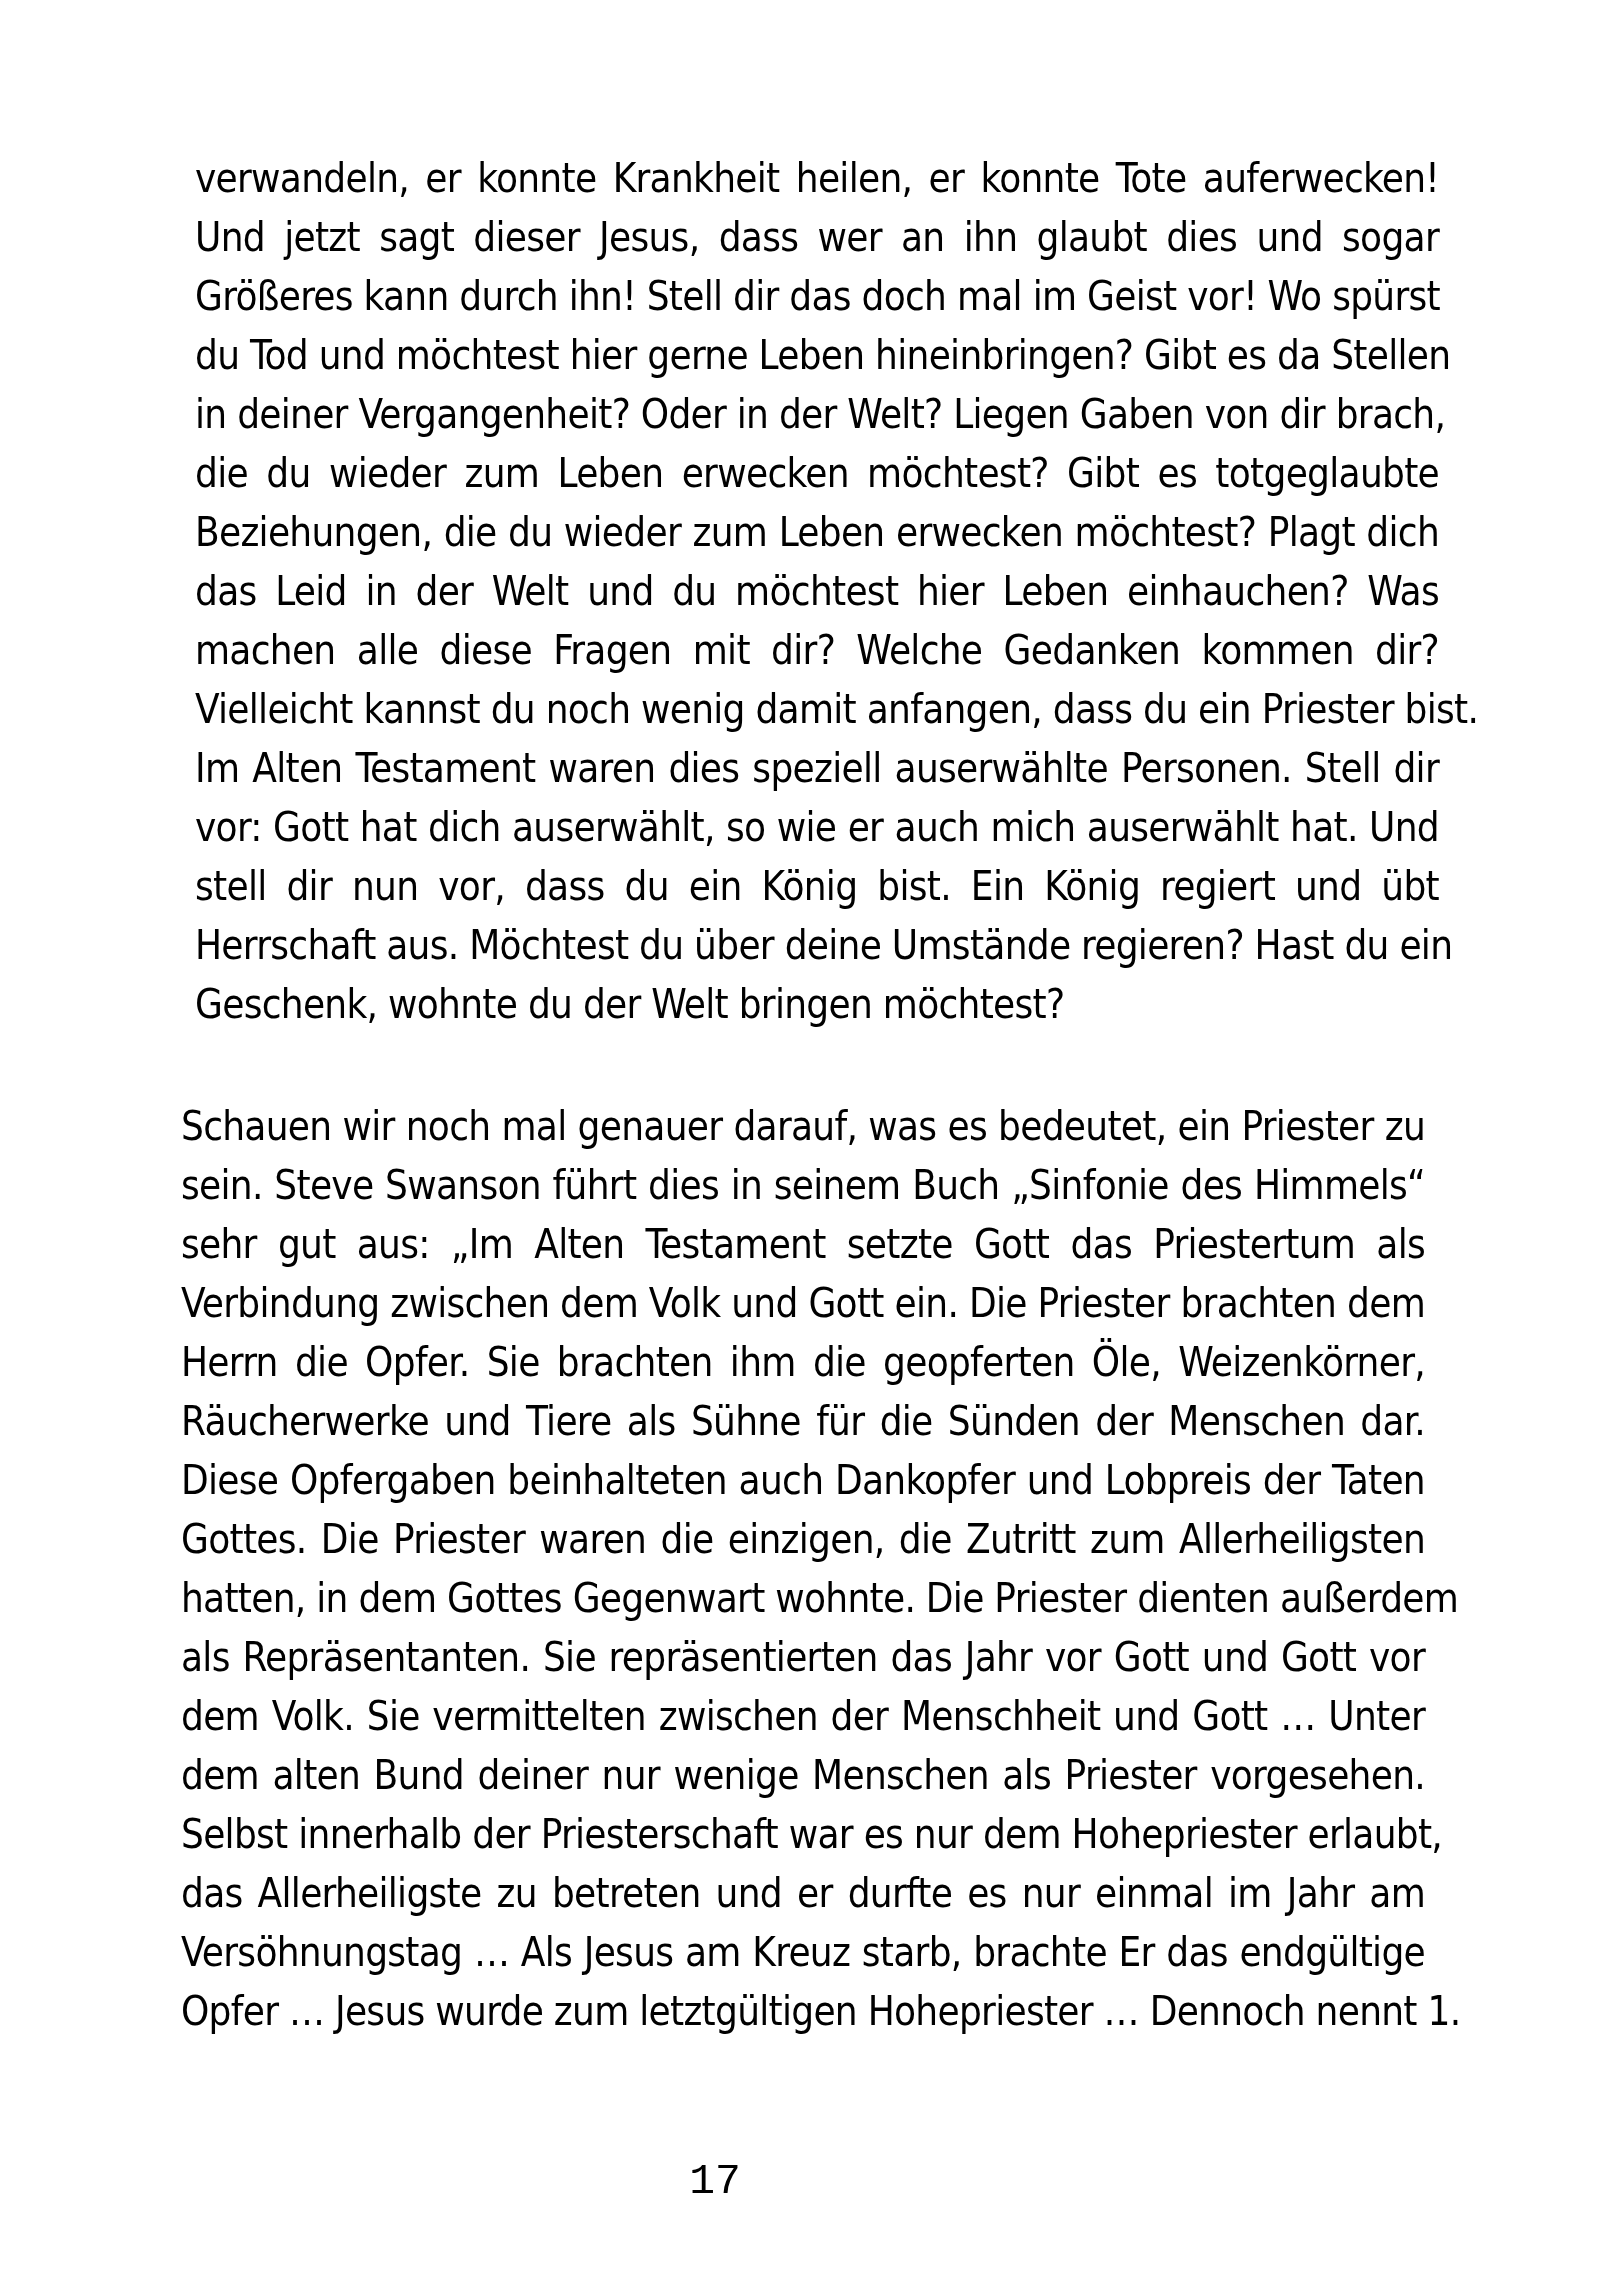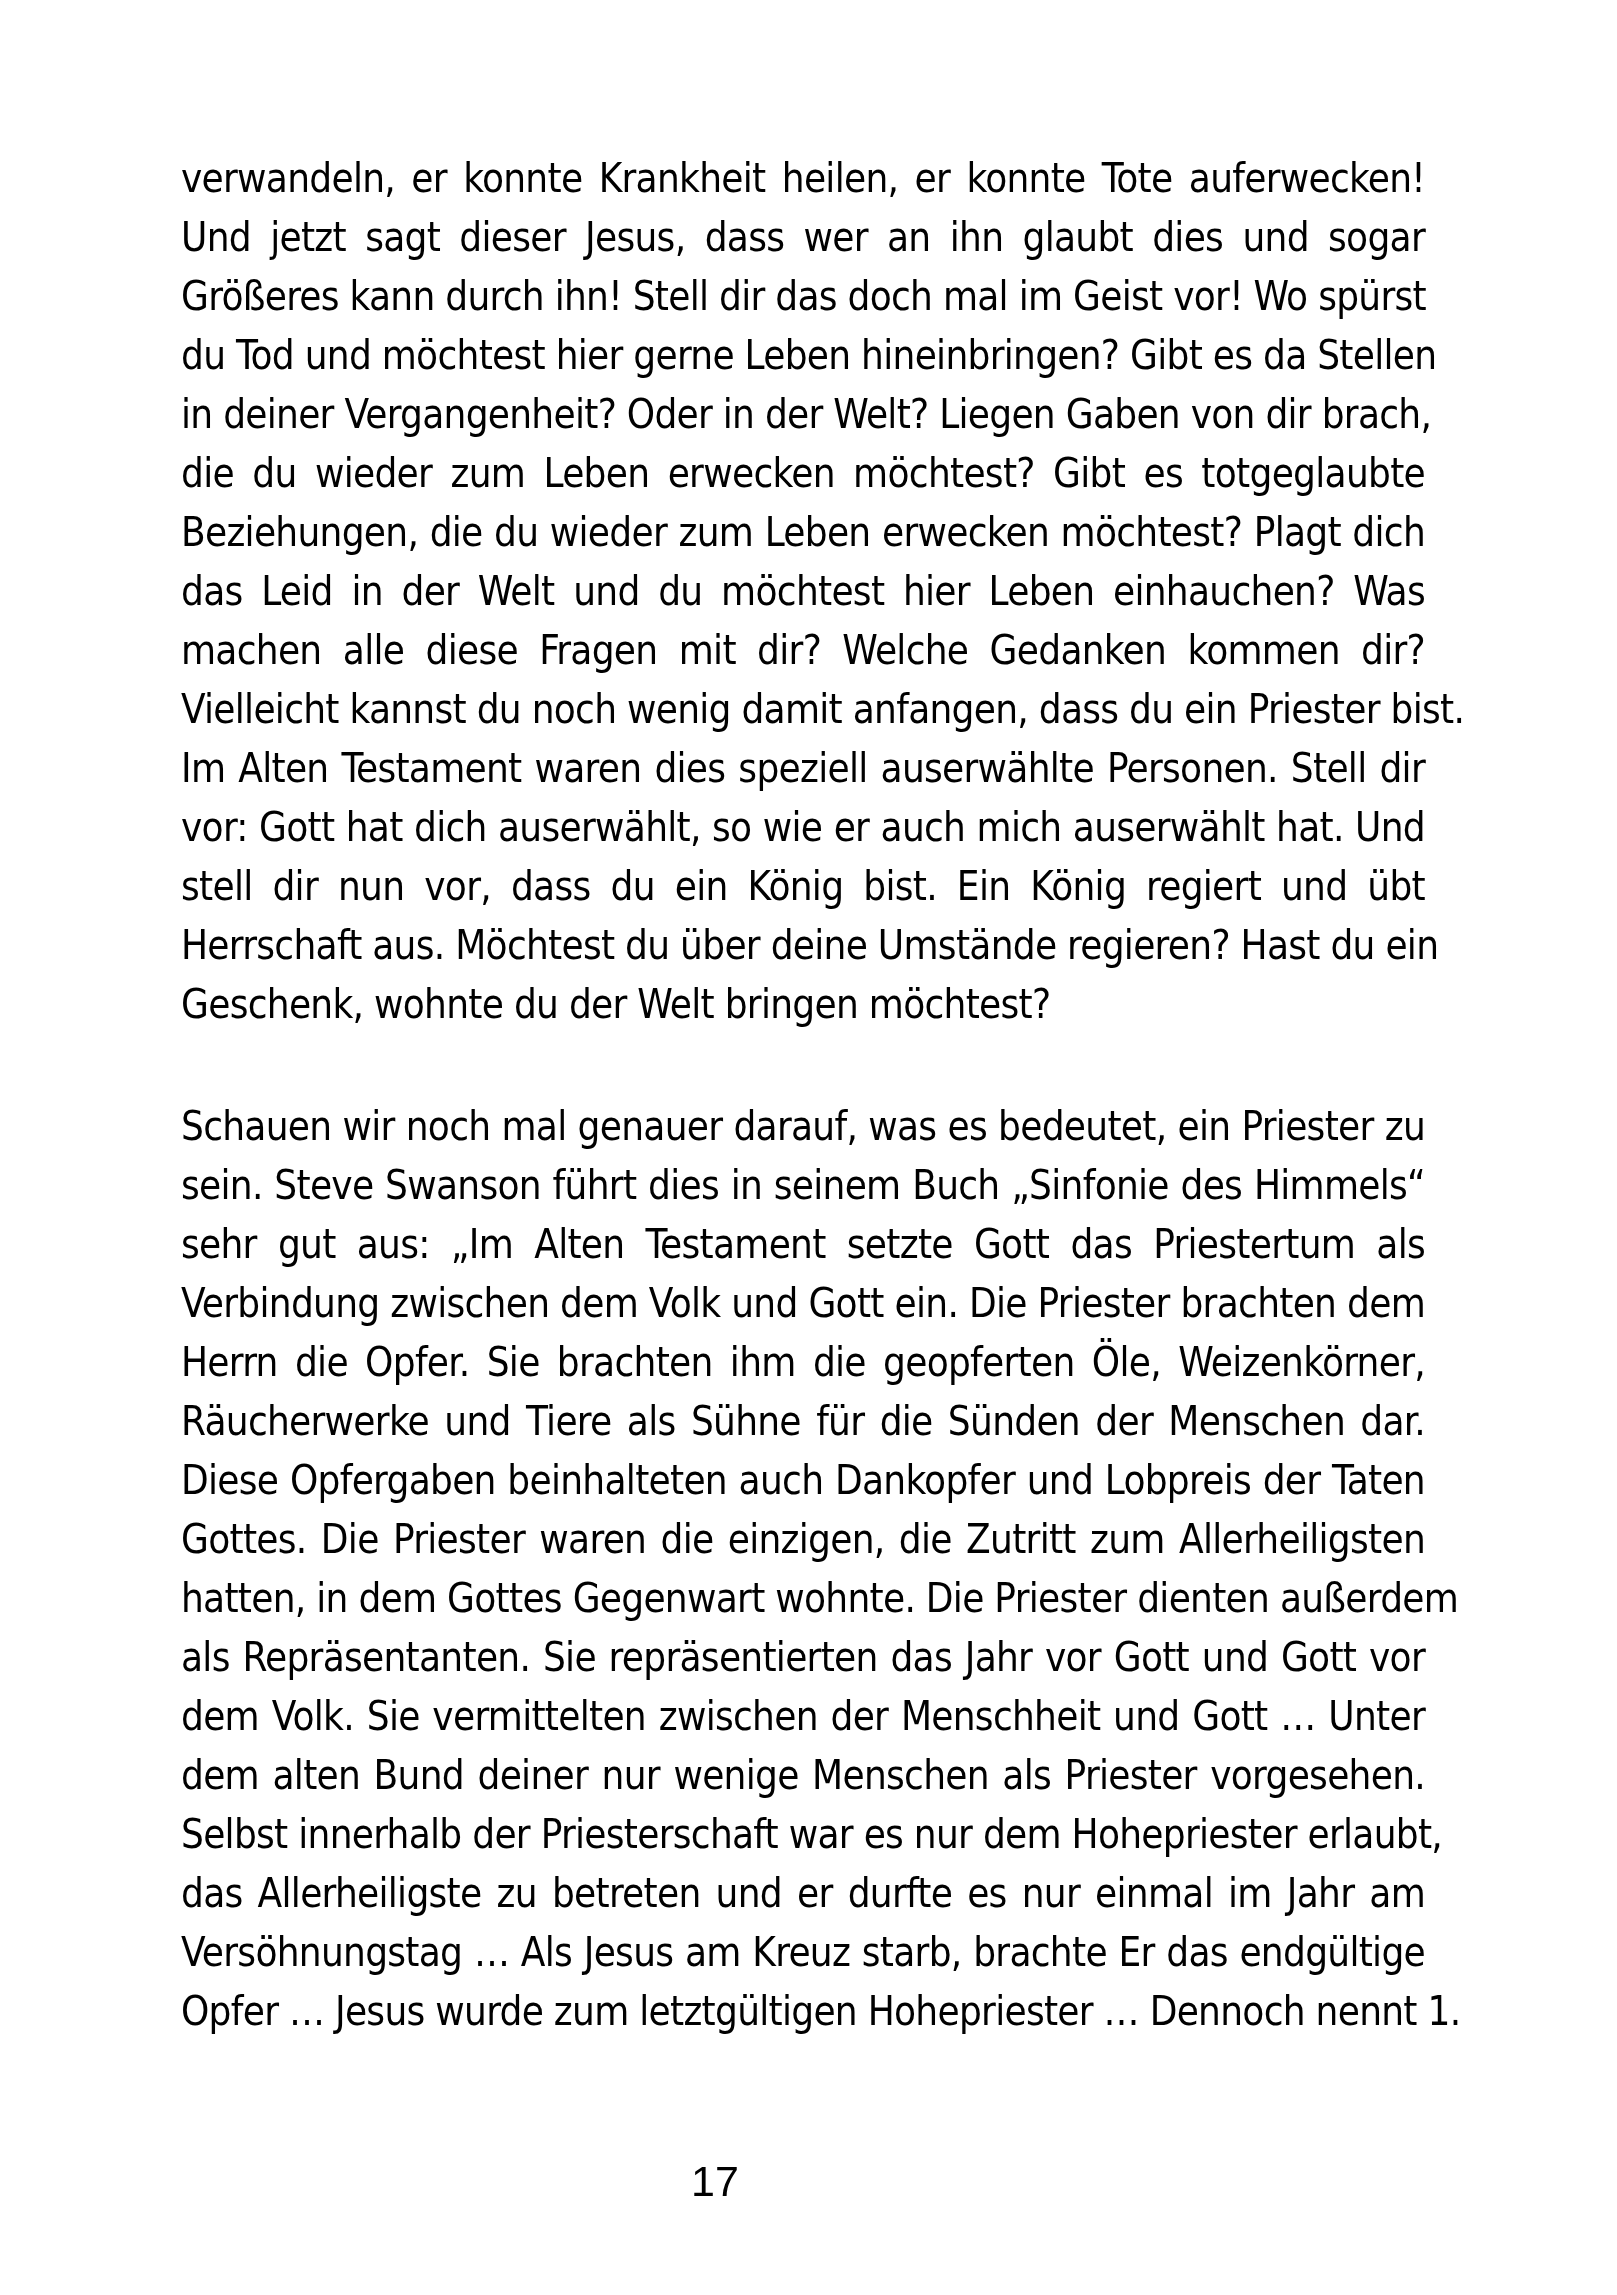--- a/index.html
+++ b/index.html
@@ -37,29 +37,29 @@
       font-size: 40px;
       white-space: nowrap;
       text-align: justify;
       text-align-last: justify;
       font-stretch: condensed;
       letter-spacing: -0.7px;
     }
     .line.last {
       text-align-last: left;
     }
-    #para-1 { top: 149px; }
+    #para-1 { top: 149px; margin-left: 14px; }
     #para-2 { top: 1097px; }
     .page-number {
       position: absolute;
       left: 0;
       width: 1430px;
       top: 2156px;
       text-align: center;
-      font-family: Liberation Sans, sans-serif;
+      font-family: Liberation Mono, monospace;
       font-size: 43px;
       line-height: 51px;
     }
   </style>
 </head>
 <body>
 
 <div class="page">
 
   <div class="text-block paragraph" id="para-1">

